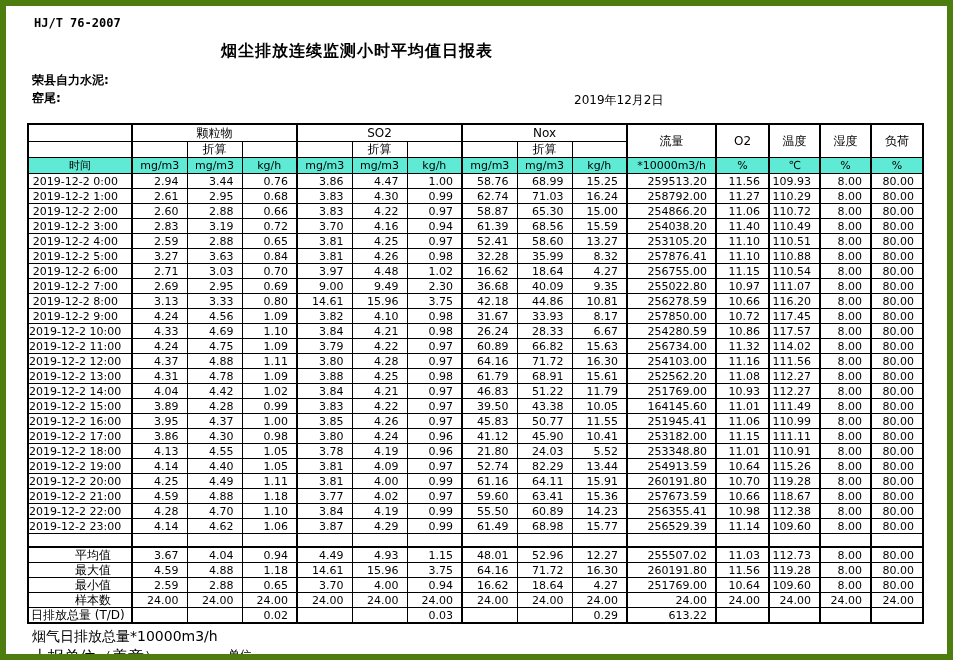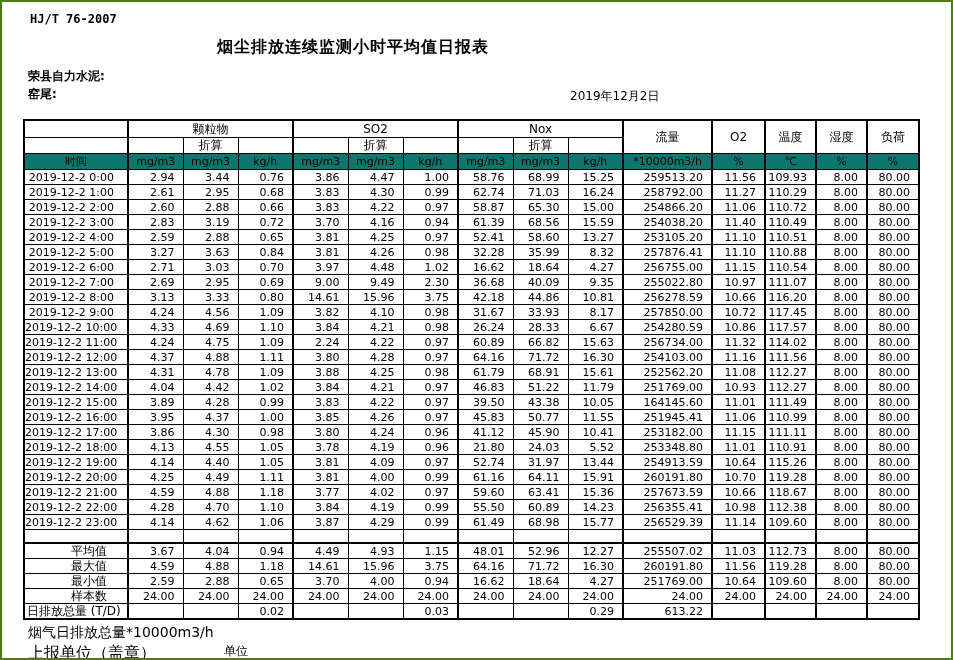--- a/index.html
+++ b/index.html
@@ -1,33 +1,33 @@
 <!DOCTYPE html>
 <html><head>
 <meta charset="utf-8">
 <style>
   html,body { margin:0; padding:0; background:#fff; }
   body { width:953px; height:660px; font-family:"DejaVu Sans", sans-serif; color:#000; }
-  .frame { position:relative; width:953px; height:660px; box-sizing:border-box; border:2px solid #4d7c0f; background:#fff; overflow:hidden; }
+  .frame { position:relative; width:953px; height:660px; box-sizing:border-box; border:6px solid #4d7c0f; background:#fff; overflow:hidden; }
 
   .std    { position:absolute; top:10px;  left:28px;  font-size:12px; font-weight:bold; font-family:"DejaVu Sans Mono","DejaVu Sans",sans-serif; }
   .title  { position:absolute; top:35px;  left:215px; font-size:16px; font-weight:bold; letter-spacing:1px; }
   .company{ position:absolute; top:66px;  left:26px;  font-size:12px; font-weight:bold; }
   .station{ position:absolute; top:84px;  left:26px;  font-size:12px; font-weight:bold; }
   .date   { position:absolute; top:86px;  left:568px; font-size:12px; }
 
   table { position:absolute; top:117px; left:21px; width:897px;
           border-collapse:collapse; table-layout:fixed; border:2px solid #000;
           font-size:11px; }
   td, th { border:1px solid #000; padding:0; height:14px; line-height:13px;
            overflow:hidden; white-space:nowrap; font-weight:normal; }
   thead td, thead th { text-align:center; font-size:12px; }
   tr.h1 td, tr.h1 th { height:16px; }
   tr.h2 td { height:15px; }
-  tr.h3 td { height:15px; font-size:11px; background:#0f766e; }
+  tr.h3 td { height:15px; font-size:11px; background:#5eead4; }
   .gb { border-left-width:2px; }
   .num { text-align:right; padding-right:8px; }
   .t   { text-align:right; padding-right:13px; }
   .sl  { text-align:right; padding-right:20px; font-size:12px; }
   .tl  { text-align:left;  padding-left:2px;  font-size:12px; }
   tr.empty-row td { height:12px; }
   tr.sec td { border-top-width:2px; }
 
   .foot1  { position:absolute; top:622px; left:26px;  font-size:14px; }
   .foot2a { position:absolute; top:641px; left:26px;  font-size:16px; }
@@ -290,21 +290,21 @@
           <td class="num gb">10.86</td>
           <td class="num gb">117.57</td>
           <td class="num gb">8.00</td>
           <td class="num gb">80.00</td>
         </tr>
         <tr>
           <td class="t">2019-12-2 11:00</td>
           <td class="num gb">4.24</td>
           <td class="num">4.75</td>
           <td class="num">1.09</td>
-          <td class="num gb">2.24</td>
+          <td class="num gb">3.79</td>
           <td class="num">4.22</td>
           <td class="num">0.97</td>
           <td class="num gb">60.89</td>
           <td class="num">66.82</td>
           <td class="num">15.63</td>
           <td class="num gb">256734.00</td>
           <td class="num gb">11.32</td>
           <td class="num gb">114.02</td>
           <td class="num gb">8.00</td>
           <td class="num gb">80.00</td>
@@ -430,21 +430,21 @@
         </tr>
         <tr>
           <td class="t">2019-12-2 19:00</td>
           <td class="num gb">4.14</td>
           <td class="num">4.40</td>
           <td class="num">1.05</td>
           <td class="num gb">3.81</td>
           <td class="num">4.09</td>
           <td class="num">0.97</td>
           <td class="num gb">52.74</td>
-          <td class="num">31.97</td>
+          <td class="num">82.29</td>
           <td class="num">13.44</td>
           <td class="num gb">254913.59</td>
           <td class="num gb">10.64</td>
           <td class="num gb">115.26</td>
           <td class="num gb">8.00</td>
           <td class="num gb">80.00</td>
         </tr>
         <tr>
           <td class="t">2019-12-2 20:00</td>
           <td class="num gb">4.25</td>

